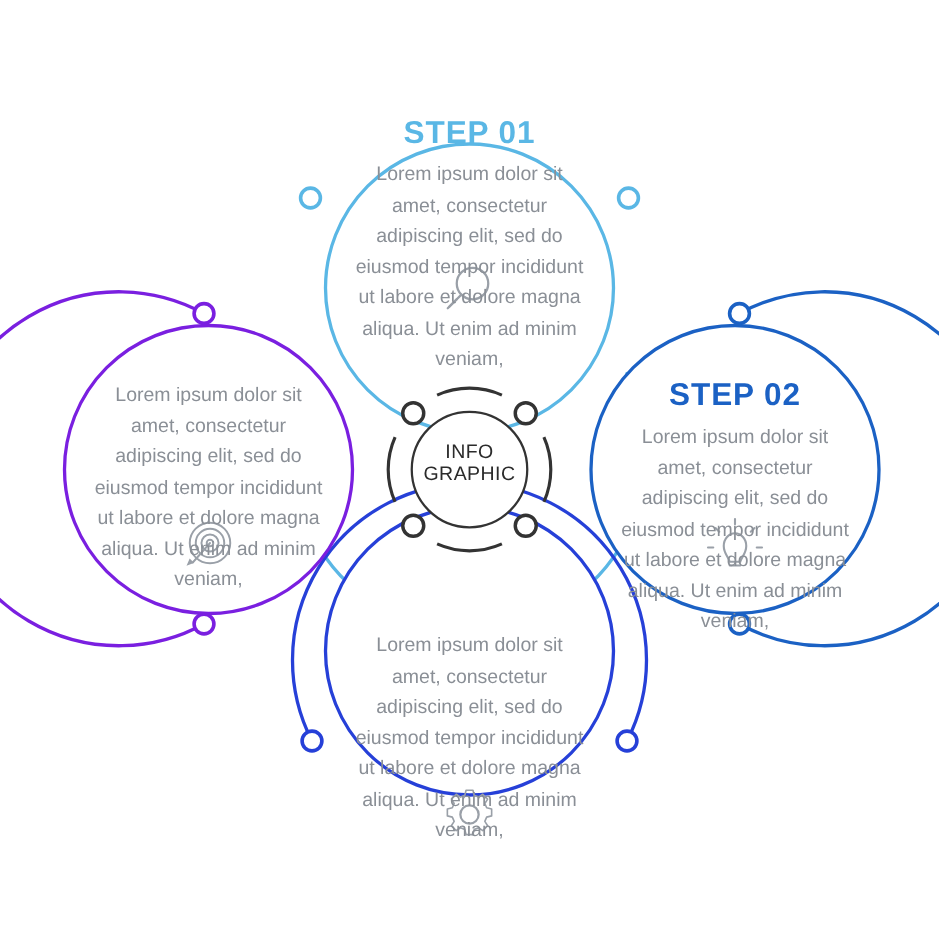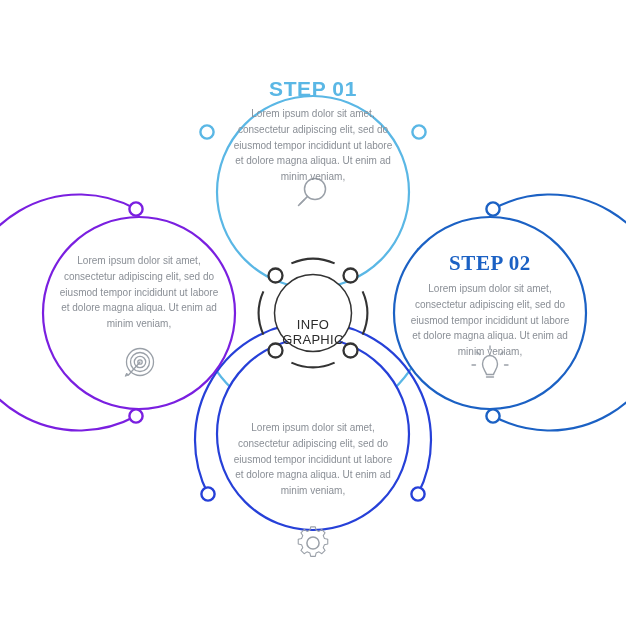--- a/index.html
+++ b/index.html
@@ -41,35 +41,34 @@
   .step-title {
     font-family: "Liberation Sans", sans-serif;
     font-weight: bold;
     font-size: 21px;
     letter-spacing: 0.6px;
     margin: 0 0 7px 0;
     line-height: 1;
   }
   .step-body {
     font-family: "Liberation Sans", sans-serif;
-    font-size: 10px;
+    font-size: 13px;
     line-height: 1.58;
     color: #8a8f96;
     margin: 0;
   }
   .center-label {
     position: absolute;
     width: 96px;
     text-align: center;
     font-family: "Liberation Sans", sans-serif;
     font-size: 13px;
     line-height: 1.18;
     color: #2b2b2b;
     letter-spacing: 0.3px;
-    margin-top: 24px;
   }
 </style>
 </head>
 <body>
 
 <div id="infographic-root">
 
   <svg class="stage" viewBox="0 0 626 626" xmlns="http://www.w3.org/2000/svg">
 
     <g>
@@ -154,21 +153,21 @@
   </svg>
 
   <div class="overlay">
 
     <div class="step-block" style="left:213px; top:78px; width:200px;">
       <div class="step-title" style="color:#5ab7e5;">STEP 01</div>
       <div class="step-body" style="width:160px; margin:0 auto;">Lorem ipsum dolor sit amet, consectetur adipiscing elit, sed do eiusmod tempor incididunt ut labore et dolore magna aliqua. Ut enim ad minim veniam,</div>
     </div>
 
     <div class="step-block" style="left:390px; top:253px; width:200px;">
-      <div class="step-title" style="color:#1b61c4;font-family:Liberation Serif, serif;">STEP 02</div>
+      <div class="step-title" style="color:#1b61c4;">STEP 02</div>
       <div class="step-body" style="width:160px; margin:0 auto;">Lorem ipsum dolor sit amet, consectetur adipiscing elit, sed do eiusmod tempor incididunt ut labore et dolore magna aliqua. Ut enim ad minim veniam,</div>
     </div>
 
     <div class="step-block" style="left:213px; top:420px; width:200px;">
       <div class="step-body" style="width:160px; margin:0 auto;">Lorem ipsum dolor sit amet, consectetur adipiscing elit, sed do eiusmod tempor incididunt ut labore et dolore magna aliqua. Ut enim ad minim veniam,</div>
     </div>
 
     <div class="step-block" style="left:39px; top:253px; width:200px;">
       <div class="step-body" style="width:160px; margin:0 auto;">Lorem ipsum dolor sit amet, consectetur adipiscing elit, sed do eiusmod tempor incididunt ut labore et dolore magna aliqua. Ut enim ad minim veniam,</div>
     </div>

